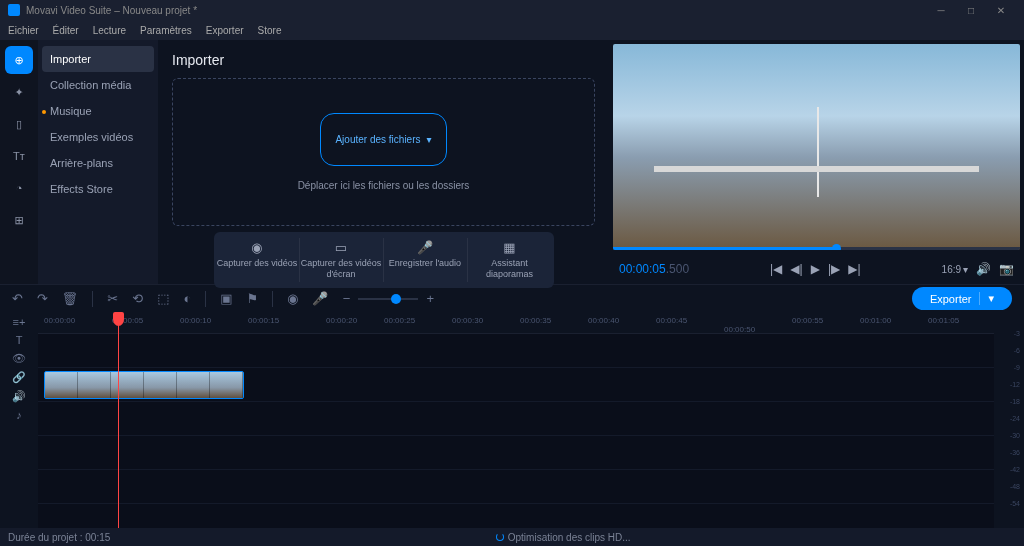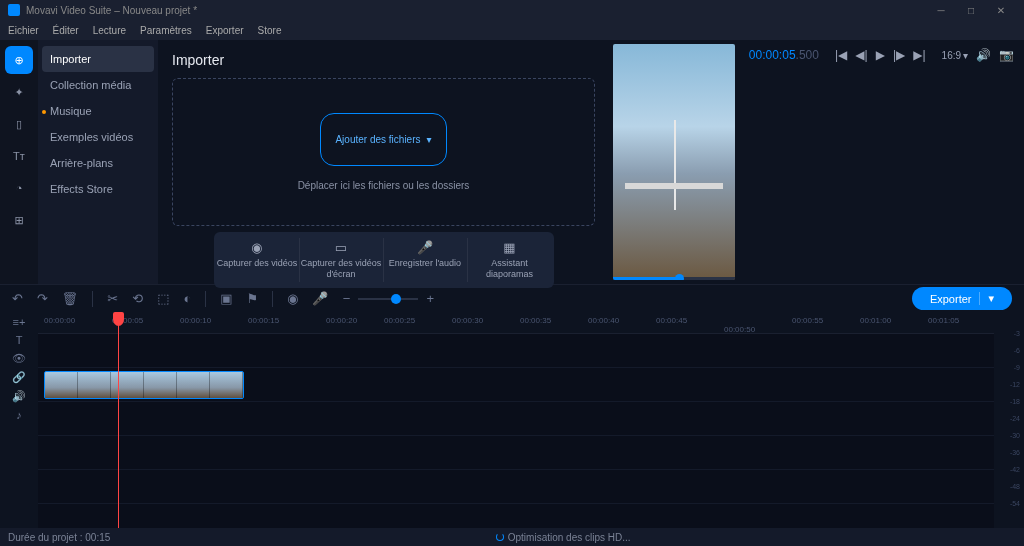--- a/index.html
+++ b/index.html
@@ -21,21 +21,21 @@
 .content { flex: 1; background: #0d1320; padding: 12px 14px; }
 .content h2 { font-size: 14px; color: #e5e8ef; font-weight: 500; margin-bottom: 10px; }
 .dropzone { border: 1px dashed #3a4560; border-radius: 6px; height: 148px; display: flex; flex-direction: column; align-items: center; justify-content: center; gap: 14px; }
 .addbtn { border: 1px solid #0088ff; color: #5ab3ff; padding: 20px 14px; border-radius: 14px; font-size: 10px; display: flex; align-items: center; gap: 6px; cursor: pointer; }
 .droptext { font-size: 10px; color: #8a92a5; }
 .capture-row { display: flex; justify-content: center; gap: 0; margin-top: 6px; background: #1b2438; border-radius: 6px; padding: 6px 0; width: 340px; margin-left: auto; margin-right: auto; }
 .capture-item { width: 84px; display: flex; flex-direction: column; align-items: center; gap: 3px; border-right: 1px solid #2a3245; padding: 2px 0; cursor: pointer; }
 .capture-item:last-child { border-right: none; }
 .capture-item .ci-icon { font-size: 13px; color: #9aa2b5; }
 .capture-item .ci-text { font-size: 9px; color: #9aa2b5; text-align: center; line-height: 1.2; }
-.preview { width: 415px; background: #0d1320; display: flex; flex-direction: row; }
+.preview { width: 415px; background: #0d1320; display: flex; flex-direction: column; }
 .preview-video { flex: 1; background: linear-gradient(to bottom, #87b8d8 0%, #b8d4e8 35%, #8a9db0 55%, #6b5840 100%); position: relative; margin: 4px; border-radius: 2px; overflow: hidden; }
 .bridge { position: absolute; top: 45%; left: 10%; right: 10%; height: 35%; }
 .bridge::before { content: ''; position: absolute; left: 50%; top: -30px; width: 2px; height: 90px; background: #e8e8e8; }
 .bridge-deck { position: absolute; top: 40%; left: 0; right: 0; height: 6px; background: #d8d8d8; }
 .preview-controls { height: 30px; display: flex; align-items: center; padding: 0 10px; gap: 8px; }
 .seekbar { position: absolute; bottom: 0; left: 0; right: 0; height: 3px; background: #2a3245; }
 .seekbar-fill { width: 55%; height: 100%; background: #0088ff; position: relative; }
 .seekbar-fill::after { content: ''; position: absolute; right: -4px; top: -3px; width: 9px; height: 9px; background: #0088ff; border-radius: 50%; }
 .timecode { font-size: 12px; color: #0088ff; font-family: monospace; }
 .timecode .ms { color: #4a5570; }

